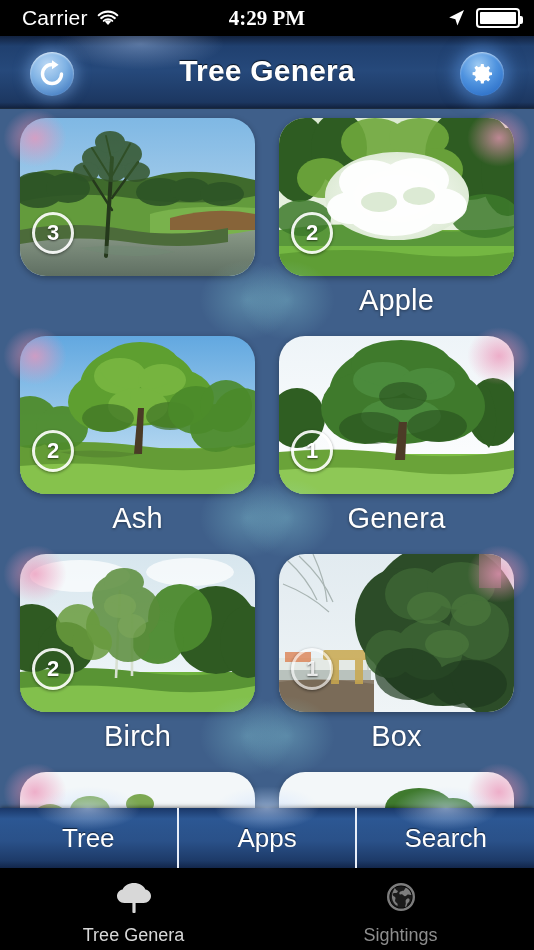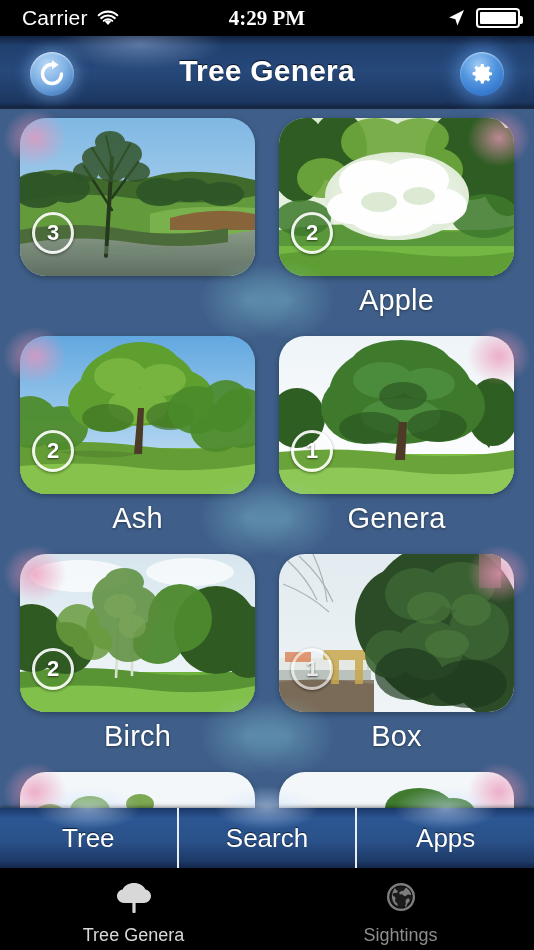--- a/index.html
+++ b/index.html
@@ -532,22 +532,22 @@
             <rect y="62" width="235" height="96" fill="#7fbe46"></rect>
           </svg>
         </div>
       </div>
     </div>
 
   </div>
 
   <div class="toolbar">
     <div class="tb-btn">Tree</div>
+    <div class="tb-btn">Apps</div>
     <div class="tb-btn">Search</div>
-    <div class="tb-btn">Apps</div>
   </div>
 
   <div class="tabbar">
     <div class="tab active">
       <span>
         <svg viewBox="0 0 40 40" width="40" height="40">
           <path d="M20 6c-5.2 0-9.6 2.6-11.4 6.4C5.4 13 3 15.7 3 19c0 3.8 3.2 6.9 7.3 7h19.4c4.1-.1 7.3-3.2 7.3-7 0-3.3-2.4-6-5.6-6.6C29.6 8.6 25.2 6 20 6z"></path>
           <rect x="18.4" y="24" width="3.2" height="12" rx="1"></rect>
         </svg>
       </span>

